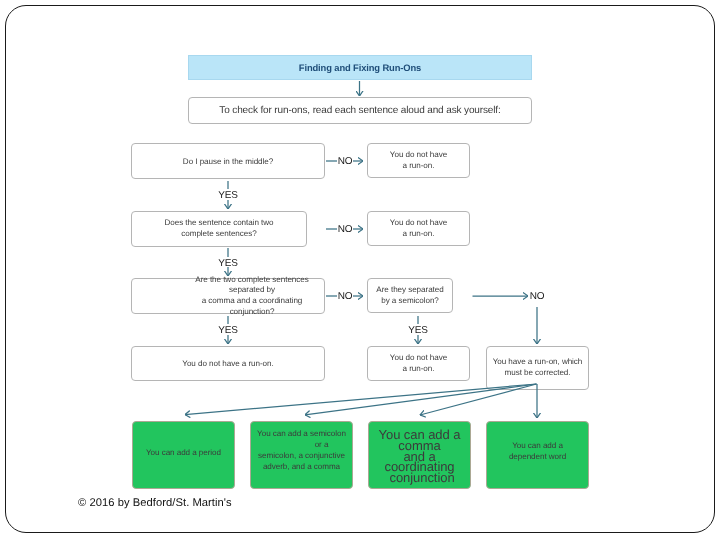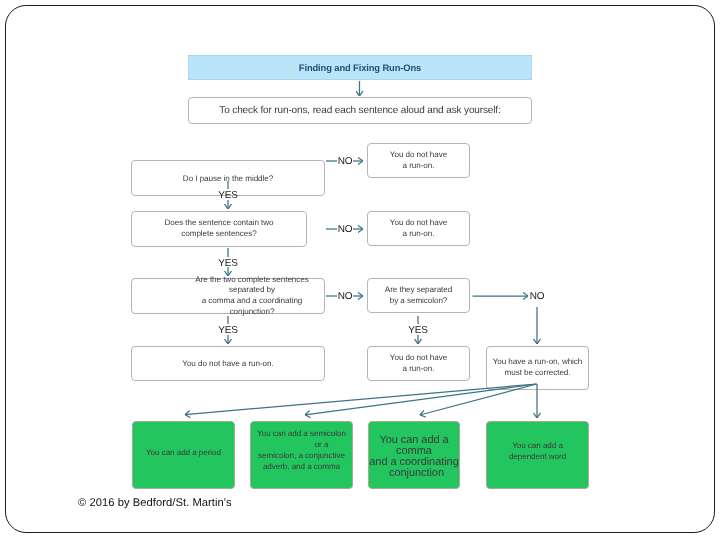--- a/index.html
+++ b/index.html
@@ -17,35 +17,35 @@
 </head>
 <body>
 
 <div id="slide">
   <div id="frame"></div>
 
   <div class="box title" style="left:188px;top:55px;width:344px;height:25px;font-size:9.4px;letter-spacing:-0.12px;">Finding and Fixing Run-Ons</div>
 
   <div class="box wbox" style="left:188px;top:97px;width:344px;height:27px;font-size:10px;letter-spacing:-0.13px;">To check for run-ons, read each sentence aloud and ask yourself:</div>
 
-  <div class="box wbox" style="left:131px;top:143px;width:194px;height:36px;font-size:8.1px;margin-top:17px;">Do I pause in the middle?</div>
+  <div class="box wbox" style="left:131px;top:143px;width:194px;height:36px;font-size:8.1px;">Do I pause in the middle?</div>
 
   <div class="box wbox" style="left:367px;top:143px;width:103px;height:35px;font-size:8.1px;white-space:pre-line;line-height:1.33;">You do not have
 a run-on.</div>
 
   <div class="box wbox" style="left:131px;top:211px;width:176px;height:36px;font-size:8.1px;white-space:pre-line;line-height:1.33;">Does the sentence contain two
 complete sentences?</div>
 
   <div class="box wbox" style="left:367px;top:211px;width:103px;height:35px;font-size:8.1px;white-space:pre-line;line-height:1.33;">You do not have
 a run-on.</div>
 
   <div class="box wbox" style="left:131px;top:278px;width:194px;height:36px;font-size:8.1px;white-space:pre-line;line-height:1.33;padding-left:48px;">Are the two complete sentences separated by
 a comma and a coordinating conjunction?</div>
 
-  <div class="box wbox" style="left:367px;top:278px;width:103px;height:35px;font-size:8.1px;white-space:pre-line;line-height:1.33;">Are they separated
+  <div class="box wbox" style="left:367px;top:278px;width:86px;height:35px;font-size:8.1px;white-space:pre-line;line-height:1.33;">Are they separated
 by a semicolon?</div>
 
   <div class="box wbox" style="left:131px;top:346px;width:194px;height:35px;font-size:8.1px;">You do not have a run-on.</div>
 
   <div class="box wbox" style="left:367px;top:346px;width:103px;height:35px;font-size:8.1px;white-space:pre-line;line-height:1.33;">You do not have
 a run-on.</div>
 
   <div class="box wbox" style="left:486px;top:346px;width:103px;height:44px;font-size:8.1px;white-space:pre-line;line-height:1.33;">You have a run-on, which
 must be corrected.</div>
 
@@ -53,21 +53,21 @@
     <span style="display:block;position:relative;top:-2px;">You can add a period</span>
   </div>
   <div class="box ybox" style="left:250px;top:421px;width:103px;height:68px;font-size:8.1px;line-height:10.8px;">
     <span style="display:block;position:relative;top:-4px;">
       <span style="display:block;">You can add a semicolon</span>
       <span style="display:block;padding-left:40px;">or a</span>
       <span style="display:block;">semicolon, a conjunctive</span>
       <span style="display:block;">adverb, and a comma</span>
     </span>
   </div>
-  <div class="box ybox" style="left:368px;top:421px;width:92px;height:68px;font-size:11px;line-height:10.8px;">
+  <div class="box ybox" style="left:368px;top:421px;width:103px;height:68px;font-size:13px;line-height:10.8px;">
     <span style="display:block;position:relative;top:2px;">
       <span style="display:block;">You can add a comma</span>
       <span style="display:block;">and a coordinating</span>
       <span style="display:block;text-align:center;padding-left:5px;">conjunction</span>
     </span>
   </div>
   <div class="box ybox" style="left:486px;top:421px;width:103px;height:68px;font-size:8.1px;white-space:pre-line;line-height:10.8px;padding-bottom:7px;">You can add a
 dependent word</div>
 
   <div id="copyright" style="left:78px;top:497px;font-size:11.2px;letter-spacing:0.05px;">© 2016 by Bedford/St. Martin's</div>

